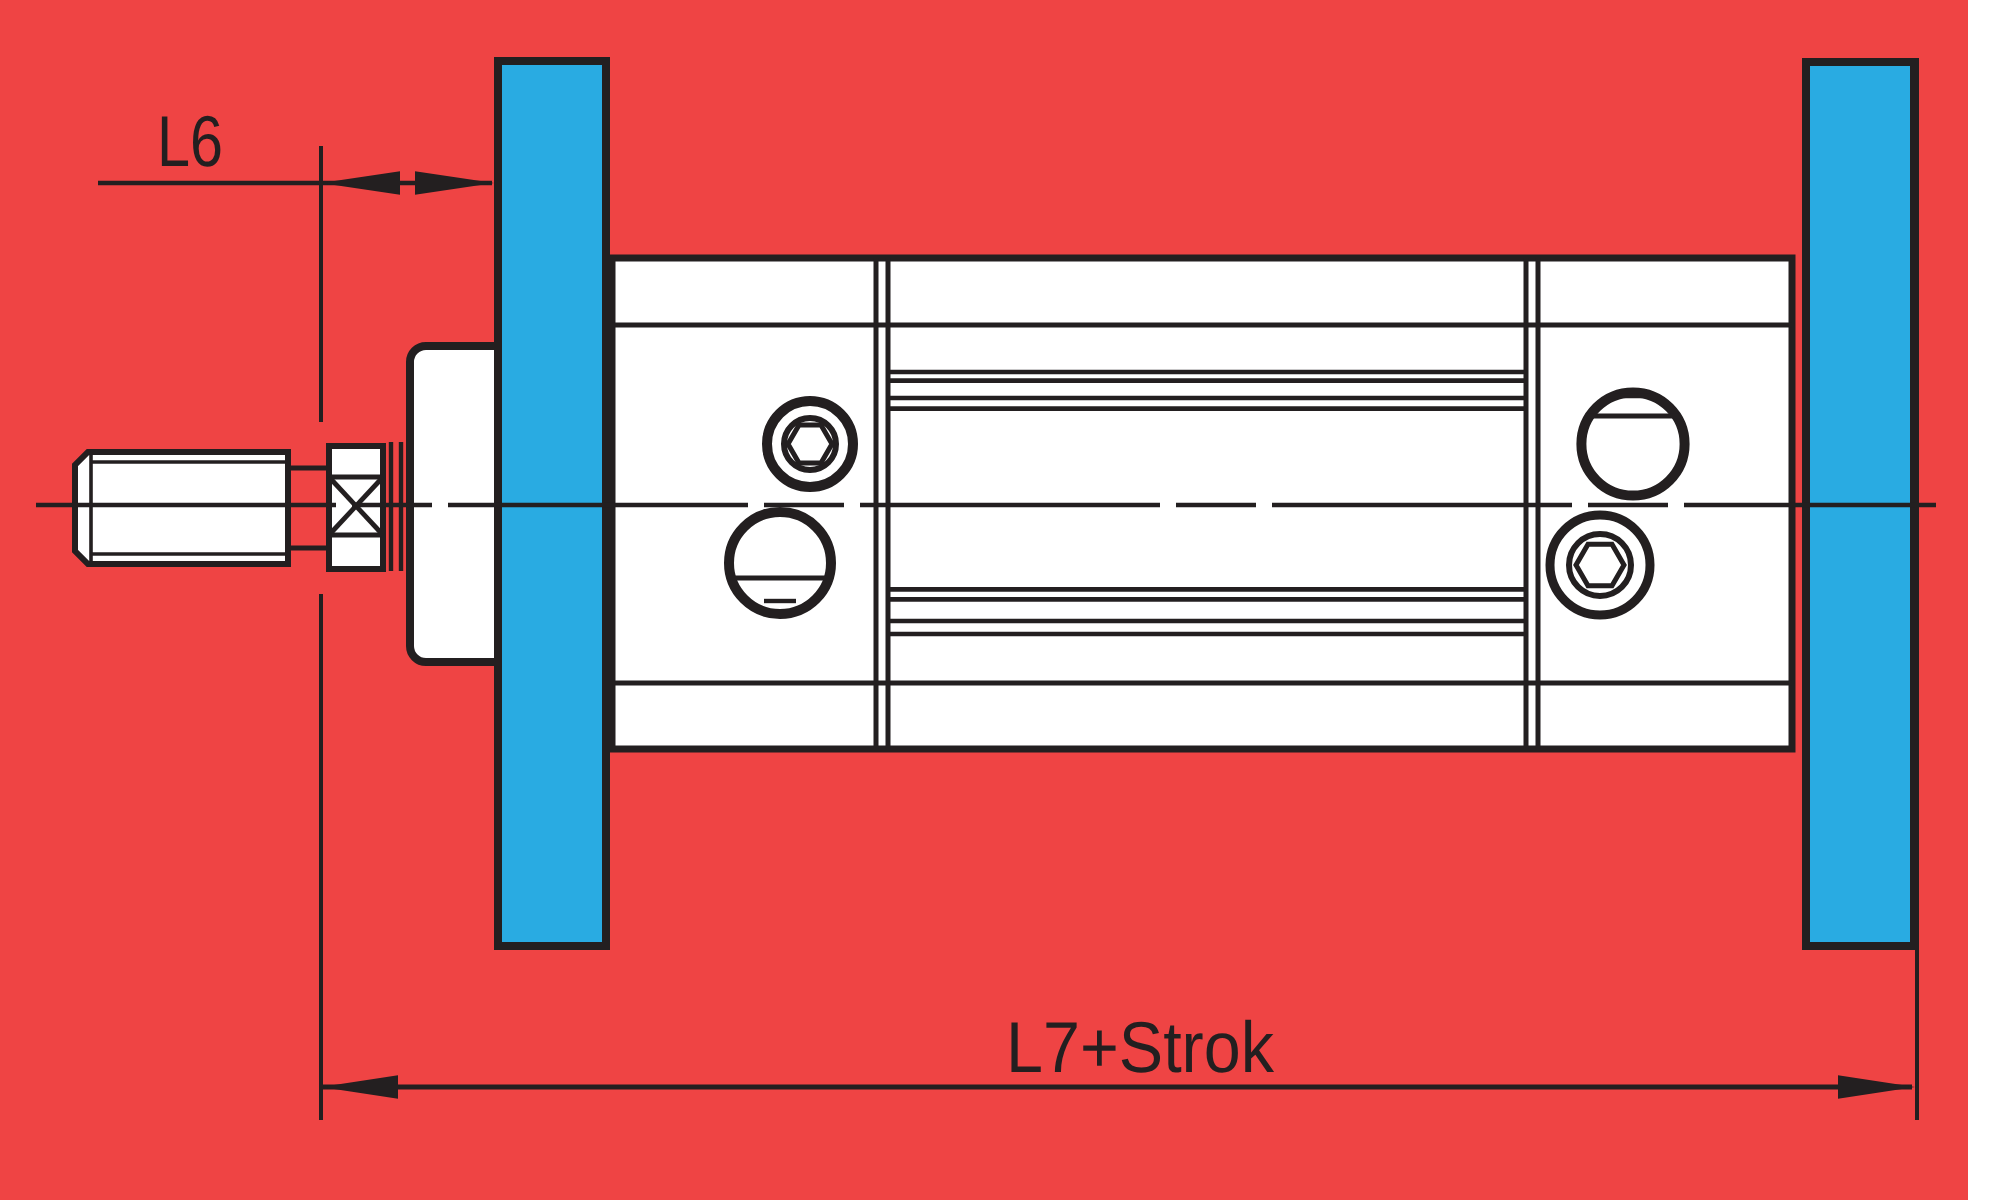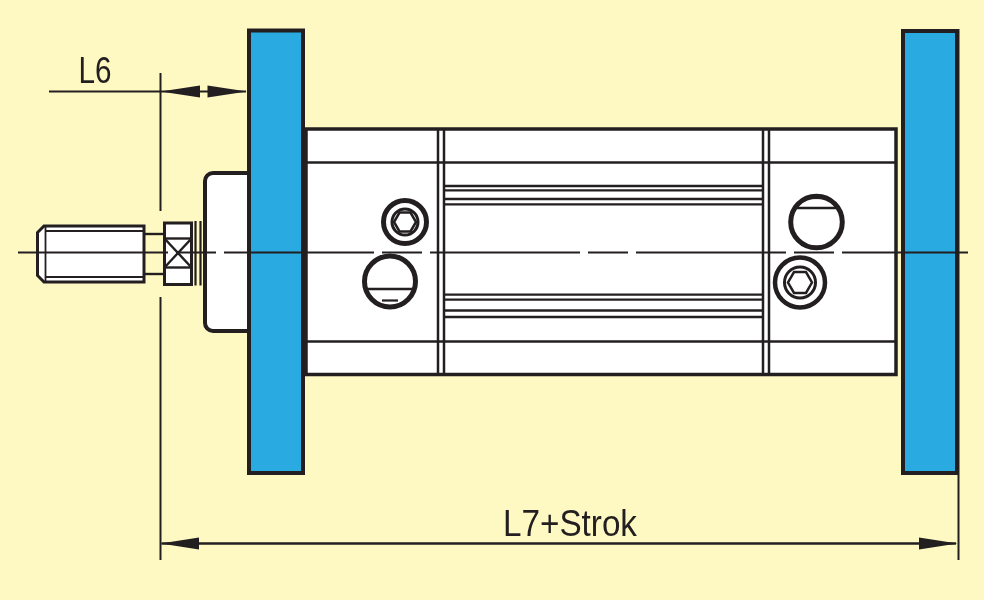--- a/index.html
+++ b/index.html
@@ -1,20 +1,20 @@
 <!DOCTYPE html>
 <html><head>
 <meta charset="utf-8">
 <style>
   html, body { margin: 0; padding: 0; background: #ffffff; }
   .canvas {
     position: relative;
     width: 984px;
     height: 600px;
-    background: #fef9c3;
+    background: #ef4444;
     overflow: hidden;
     font-family: "Liberation Sans", sans-serif;
   }
   svg { display: block; }
   .dim-label {
     font-family: "Liberation Sans", sans-serif;
     font-size: 36px;
     font-weight: 400;
   }
 </style>

